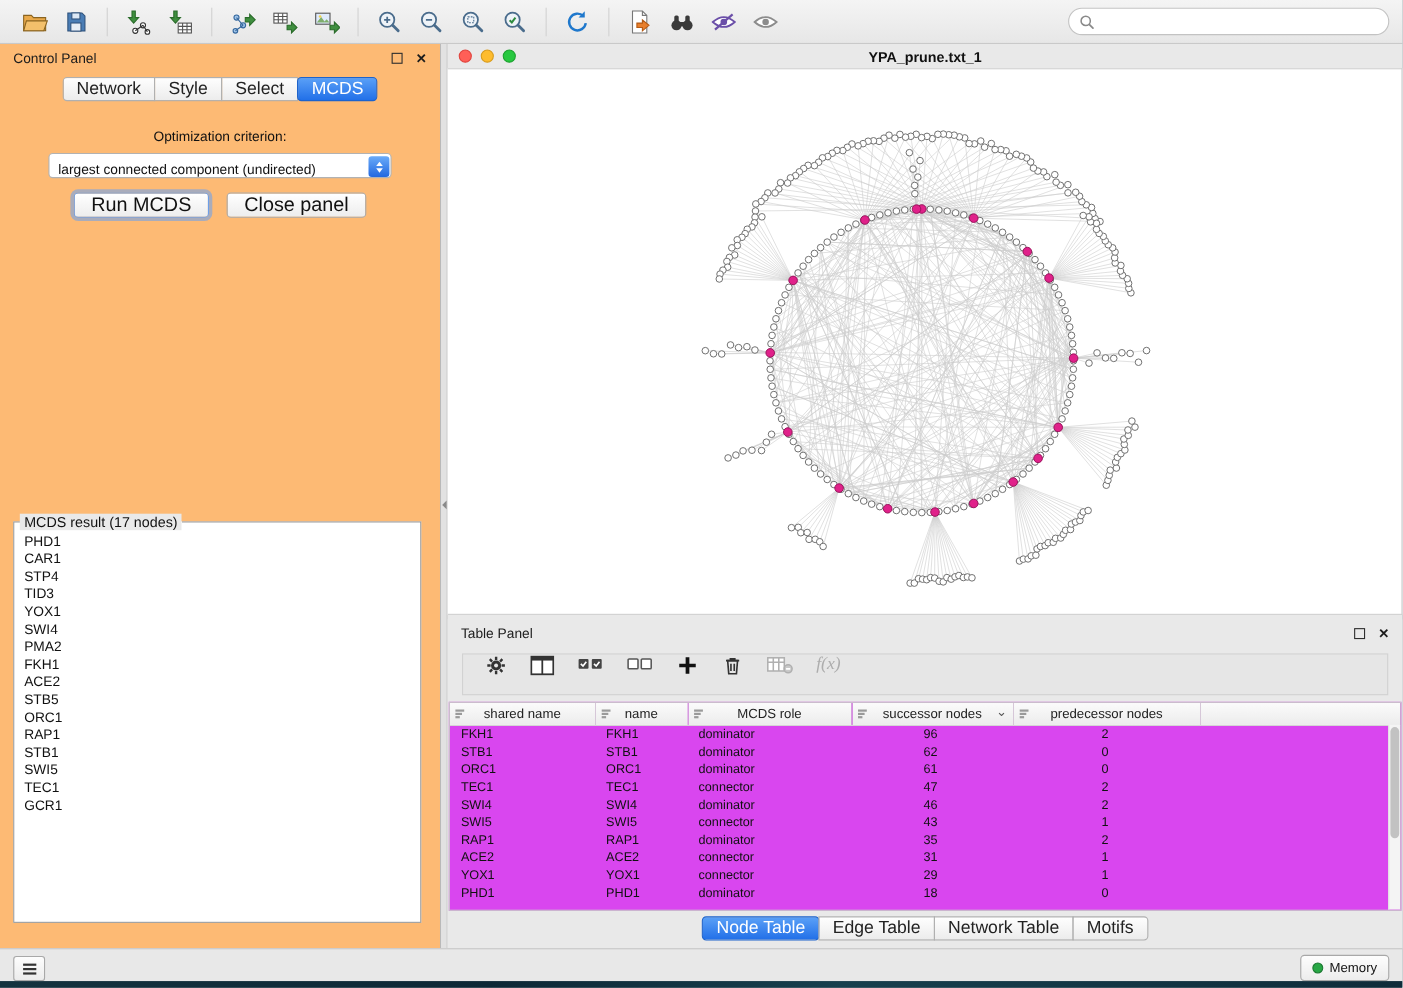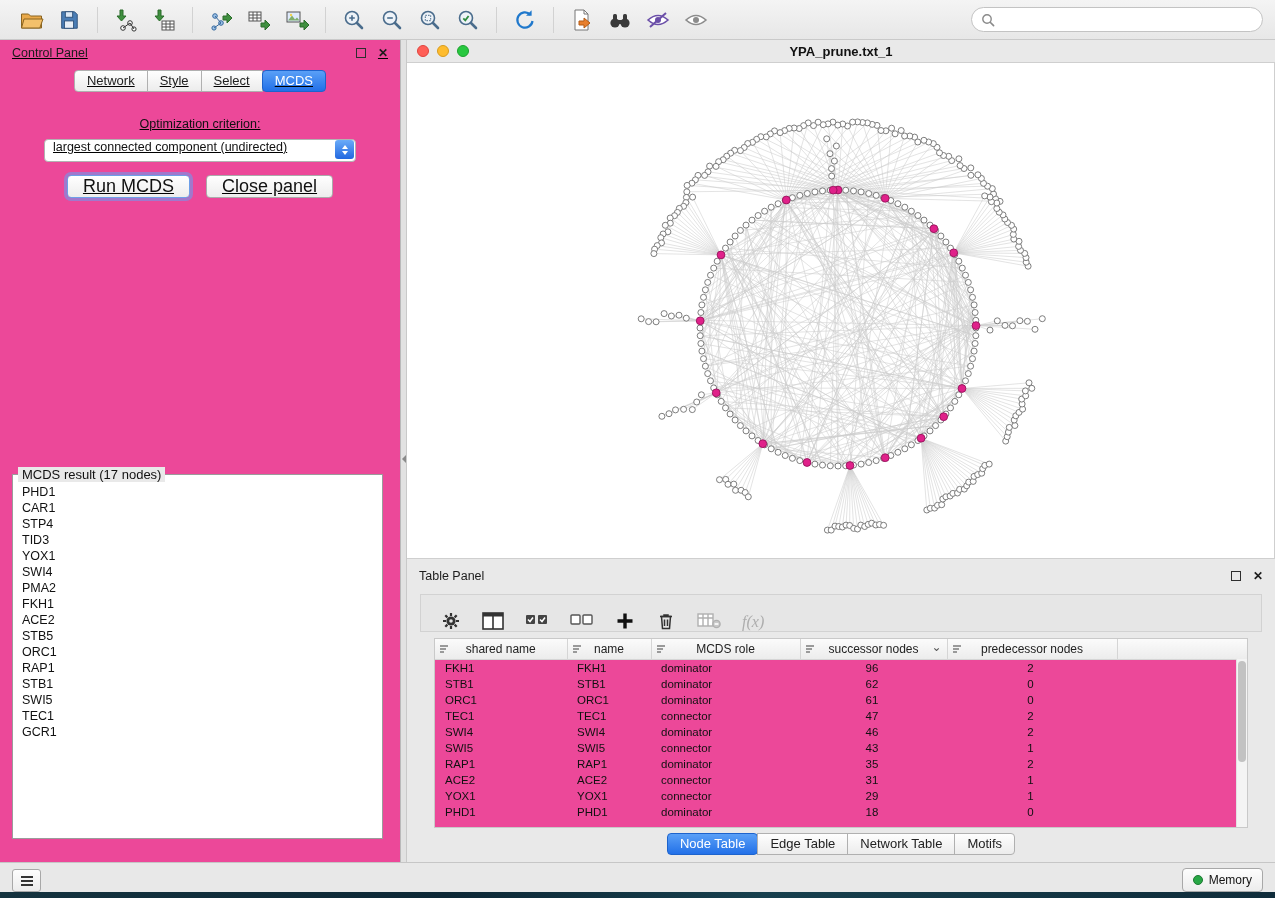--- a/index.html
+++ b/index.html
@@ -8,32 +8,32 @@
   .window{position:absolute;left:0;top:0;width:1275px;height:892px;background:#e9e9e9;}
 
   
   .toolbar{position:absolute;left:0;top:0;width:1275px;height:40px;background:linear-gradient(#f4f4f4,#e7e7e7);border-bottom:1px solid #c9c9c9;display:flex;align-items:center;padding:0 12px;box-sizing:border-box;}
   .tbtn{width:38px;height:30px;display:flex;align-items:center;justify-content:center;border-radius:4px;flex:0 0 auto;}
   .sep{width:1px;height:26px;background:#d2d2d2;margin:0 9px;flex:0 0 auto;}
   .search-wrap{margin-left:auto;width:292px;height:25px;background:#fff;border:1px solid #c3c3c3;border-radius:13px;display:flex;align-items:center;padding:0 9px;gap:6px;box-sizing:border-box;}
   .search-input{border:none;outline:none;flex:1;font-size:12px;background:transparent;font-family:"Liberation Sans",sans-serif;}
 
   
-  .control-panel{position:absolute;left:0;top:40px;width:401px;height:822px;background:#ec4899;border-right:1px solid #b9b9b9;box-sizing:border-box;text-decoration:underline;}
+  .control-panel{position:absolute;left:0;top:40px;width:401px;height:822px;background:#fdba74;border-right:1px solid #b9b9b9;box-sizing:border-box;}
   .panel-header{height:26px;display:flex;align-items:center;padding:0 12px;font-size:12.5px;color:#1c1c1c;}
   .header-icons{margin-left:auto;display:flex;gap:12px;align-items:center;}
   .float-box{width:8px;height:8px;border:1.5px solid #2e2e2e;display:inline-block;}
   .close-x{font-size:12px;font-weight:bold;color:#1c1c1c;line-height:1;cursor:default;}
   .control-tabs{display:flex;justify-content:center;margin-top:4px;}
-  .seg-tab{padding:3px 12px;font-size:13px;color:#222;background:linear-gradient(#fefefe,#ececec);border:1px solid #b0b0b0;margin-left:-1px;line-height:14px;}
+  .seg-tab{padding:3px 12px;font-size:16px;color:#222;background:linear-gradient(#fefefe,#ececec);border:1px solid #b0b0b0;margin-left:-1px;line-height:14px;}
   .seg-tab:first-child{border-top-left-radius:4px;border-bottom-left-radius:4px;margin-left:0;}
   .seg-tab:last-child{border-top-right-radius:4px;border-bottom-right-radius:4px;}
   .seg-tab.active{background:linear-gradient(#5aa0f7,#2270e8);color:#fff;border-color:#1d63cc;border-radius:4px;}
   .opt-label{text-align:center;margin-top:25px;font-size:12.5px;color:#111;}
-  .dropdown{margin:8px auto 0;width:312px;height:23px;background:#fff;border:1px solid #b2b2b2;border-radius:4px;display:flex;align-items:flex-start;box-sizing:border-box;}
+  .dropdown{margin:8px auto 0;width:312px;height:23px;background:#fff;border:1px solid #b2b2b2;border-radius:4px;display:flex;align-items:flex-end;box-sizing:border-box;}
   .dropdown-text{flex:1;font-size:12.5px;padding-left:8px;white-space:nowrap;overflow:hidden;color:#111;}
   .stepper{width:19px;height:19px;background:linear-gradient(#6aabf9,#2268e0);border-radius:3px;margin-right:1px;display:flex;flex-direction:column;align-items:center;justify-content:center;gap:2px;}
   .arr-up{width:0;height:0;border-left:3.5px solid transparent;border-right:3.5px solid transparent;border-bottom:4px solid #fff;}
   .arr-dn{width:0;height:0;border-left:3.5px solid transparent;border-right:3.5px solid transparent;border-top:4px solid #fff;}
   .btn-row{display:flex;justify-content:center;gap:16px;margin-top:13px;}
   .btn{height:23px;padding:0 15px;font-size:18px;color:#111;background:linear-gradient(#ffffff,#ededed);border:1px solid #ababab;border-radius:4px;display:flex;align-items:center;box-sizing:border-box;}
   .btn.focused{box-shadow:0 0 0 3px rgba(100,160,245,.55);border-color:#6d9fe8;}
   fieldset.result-box{position:absolute;left:12px;top:427px;width:371px;height:372px;border:1px solid #9b9b9b;background:#fff;margin:0;padding:0 0 0 0;box-sizing:border-box;}
   fieldset.result-box legend{font-size:13px;color:#111;margin-left:5px;padding:0 4px;background:#e9e9e9;}
   .mcds-list{padding:2px 9px;overflow:hidden;}
@@ -51,24 +51,24 @@
   .light{width:12px;height:12px;border-radius:50%;box-sizing:border-box;}
   .light.red{background:#ff5f57;border:1px solid #e0443e;}
   .light.yellow{background:#febc2e;border:1px solid #d89c1e;}
   .light.green{background:#28c840;border:1px solid #1da22f;}
   .net-title{margin:0 auto;font-size:13px;font-weight:700;color:#111;}
   .net-canvas{height:497px;background:#fff;border:1px solid #cfcfcf;border-left:none;box-sizing:border-box;position:relative;overflow:hidden;}
   .net-canvas svg{display:block;}
 
   
   .table-panel{position:absolute;left:0;top:523px;width:868px;height:299px;background:#e9e9e9;}
-  .tp-toolbar{margin:5px 13px 0;height:38px;background:#e6e6e6;border:1px solid #d2d2d2;display:flex;align-items:flex-end;gap:21px;padding-left:20px;box-sizing:border-box;}
+  .tp-toolbar{margin:5px 13px 0;height:38px;background:#e6e6e6;border:1px solid #d2d2d2;display:flex;align-items:flex-start;gap:21px;padding-left:20px;box-sizing:border-box;}
   .tico{display:flex;align-items:center;justify-content:center;}
   .fx{font-family:"Liberation Serif",serif;font-style:italic;font-size:16px;color:#adadad;}
-  .table-wrap{margin:6px 27px 0;height:190px;background:#ec4899;border:1px solid #c9c9c9;position:relative;overflow:hidden;box-sizing:border-box;}
+  .table-wrap{margin:6px 1px 0;height:190px;background:#d946ef;border:1px solid #c9c9c9;position:relative;overflow:hidden;box-sizing:border-box;}
   table.node-table{border-collapse:collapse;width:100%;table-layout:fixed;}
   .node-table thead th{height:20px;background:linear-gradient(#fbfbfb,#ececec);border:1px solid #d5d5d5;border-top:none;font-size:12px;font-weight:normal;color:#222;position:relative;text-align:center;padding:0;overflow:hidden;white-space:nowrap;}
   .node-table thead th:first-child{border-left:none;}
   .node-table thead th.filler{border-right:none;}
   .sort-ico{position:absolute;left:4px;top:5px;line-height:0;}
   .sort-dir{position:absolute;right:5px;top:1px;color:#555;font-size:12px;}
   .node-table td{height:16px;font-size:11.5px;color:#111;padding:0 0 0 10px;white-space:nowrap;overflow:hidden;}
   .node-table td.num{text-align:center;padding-right:13px;}
   .vscroll{position:absolute;right:0;top:20px;bottom:0;width:11px;background:#f4f4f4;border-left:1px solid #e2e2e2;box-sizing:border-box;}
   .vthumb{position:absolute;left:1px;right:1px;top:2px;height:60%;background:#c2c2c2;border-radius:5px;}

